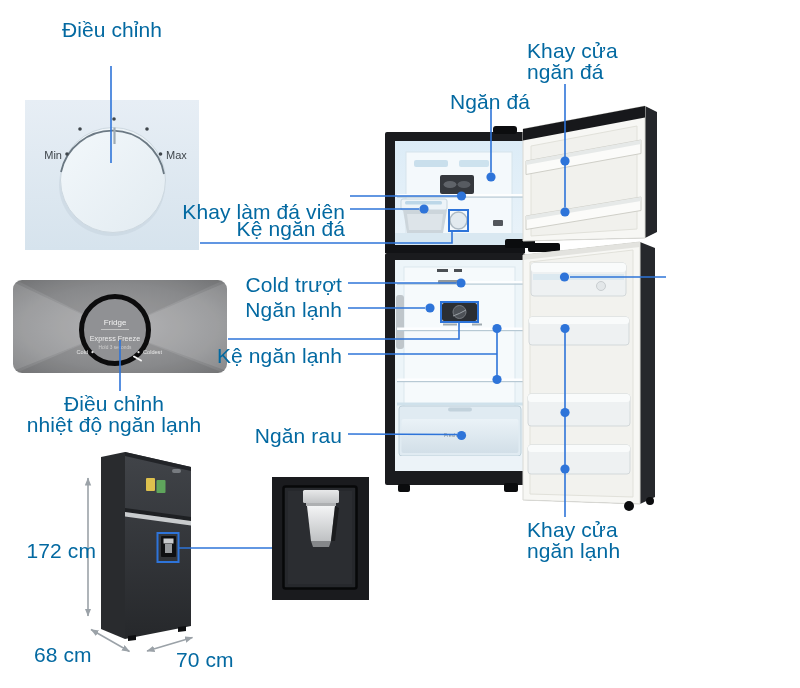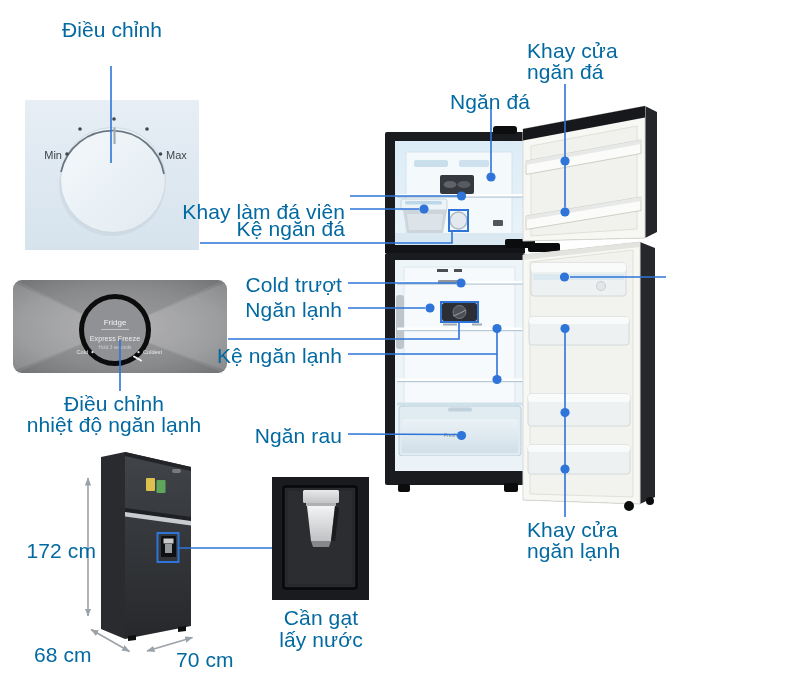--- a/index.html
+++ b/index.html
@@ -292,24 +292,20 @@
 
 <div class="lbl right" style="left:142px;top:425px;width:200px;">
   <span>Ngăn rau</span>
 </div>
 
 <div class="lbl" style="left:527px;top:519px;">
   <div>Khay cửa</div>
   <div>ngăn lạnh</div>
 </div>
 
-<div class="lbl center lh22" style="left:256px;top:607px;width:130px;">
-  <div>Cần gạt</div>
-  <div>lấy nước</div>
-</div>
 
 <div class="lbl right" style="left:0px;top:540px;width:80px;padding-left:16px;">
   <span>172 cm</span>
 </div>
 <div class="lbl" style="left:34px;top:644px;">
   <span>68 cm</span>
 </div>
 <div class="lbl" style="left:176px;top:649px;">
   <span>70 cm</span>
 </div>

